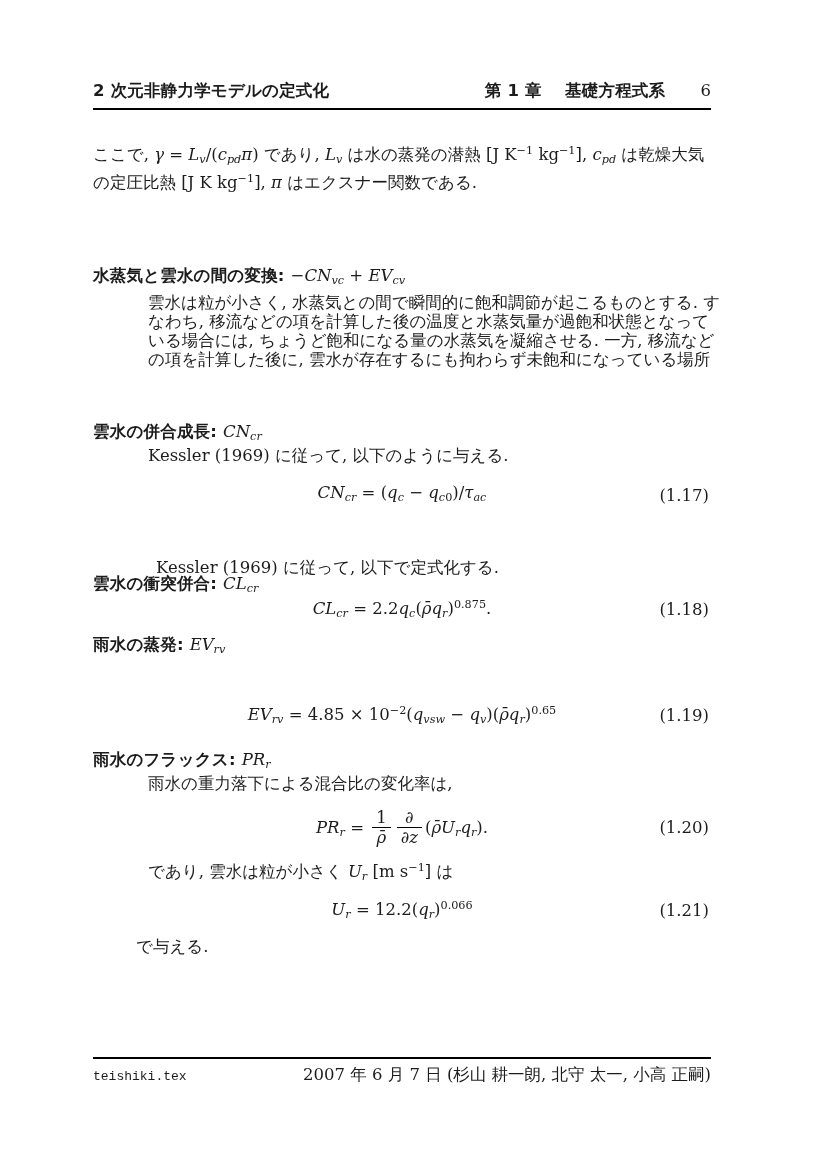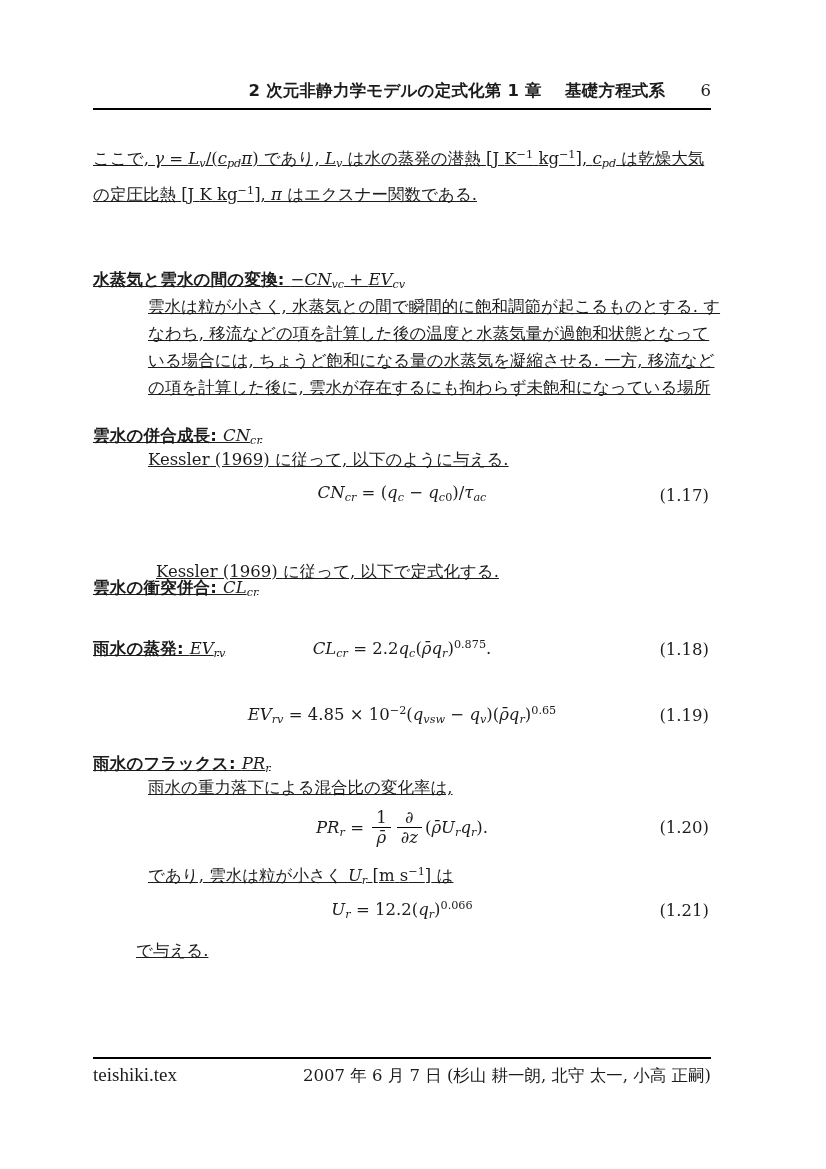--- a/index.html
+++ b/index.html
@@ -2,45 +2,45 @@
 <html><head>
 <meta charset="utf-8">
 <style>
   html,body{margin:0;padding:0;background:#ffffff;}
   .page{
     position:relative;width:826px;height:1169px;background:#ffffff;
     color:#1c1c1c;font-family:"DejaVu Serif","Liberation Serif",serif;
     font-size:16.5px;overflow:hidden;
   }
   .abs{position:absolute;}
-  .ln{line-height:27px;white-space:nowrap;text-decoration:underline;}
+  .ln{line-height:19px;white-space:nowrap;}
   .rule{height:1.6px;background:#000;}
   
-  .hdr{display:flex;justify-content:flex-end;align-items:baseline;}
+  .hdr{display:flex;justify-content:space-between;align-items:baseline;}
   .gb{font-family:"DejaVu Sans","Liberation Sans",sans-serif;font-weight:700;letter-spacing:0.2px;}
   .hsp{margin-left:18px;}
   .pgnum{margin-left:30px;font-family:"DejaVu Serif","Liberation Serif",serif;font-weight:400;}
   
   .ghead .jp{font-family:"DejaVu Sans","Liberation Sans",sans-serif;font-weight:700;letter-spacing:0.2px;}
   
   .math,.rm{font-family:"DejaVu Serif","Liberation Serif",serif;}
   .it{font-style:italic;}
   .ms{font-size:0.68em;vertical-align:-0.28em;letter-spacing:0;}
   .mp{font-size:0.68em;vertical-align:0.55em;}
   
   .frac{display:inline-block;vertical-align:-0.62em;text-align:center;margin:0 3px;line-height:1.05;}
   .frac .num{display:block;padding:0 4px 1px 4px;}
   .frac .den{display:block;border-top:1.4px solid #000;padding:1px 4px 0 4px;}
   
   .eq{text-align:center;line-height:26px;}
   .eq .eqnum{position:absolute;right:2px;top:50%;transform:translateY(-50%);font-style:normal;}
   .eq-tall{height:50px;line-height:50px;}
   
   .ftr{display:flex;justify-content:space-between;align-items:baseline;}
-  .mono{font-family:Liberation Serif, serif;font-size:19px;}
+  .mono{font-family:Liberation Mono, monospace;font-size:13px;}
 </style>
 </head>
 <body>
 
 <div class="page">
 
   <div class="abs hdr" style="left:93px;top:80px;width:618px;">
     <span class="gb">2 次元非静力学モデルの定式化</span>
     <span>
       <span class="gb">第 1 章</span>
@@ -70,21 +70,21 @@
   </div>
   <div class="abs eq" style="left:93px;top:480px;width:618px;">
     <span class="math"><span class="math"><span class="it">CN</span><span class="ms"><span class="it">cr</span></span><span> = (</span><span class="it">q</span><span class="ms"><span class="it">c</span></span><span> − </span><span class="it">q</span><span class="ms"><span class="it">c</span><span>0</span></span><span>)/</span><span class="it">τ</span><span class="ms"><span class="it">ac</span></span></span></span>
     <span class="eqnum">(1.17)</span>
   </div>
 
   <div class="abs ln ghead" style="left:93px;top:534px;width:625px;margin-top:40px;"><span class="jp">雲水の衝突併合: </span><span class="math"><span class="it">CL</span><span class="ms"><span class="it">cr</span></span></span></div>
   <div class="abs" style="left:156px;top:558px;width:570px;">
     <div class="ln"><span class="rm"><span>Kessler</span><span> (1969) </span></span><span class="jp">に従って, 以下で定式化する.</span></div>
   </div>
-  <div class="abs eq" style="left:93px;top:592px;width:618px;margin-top:40px;">
+  <div class="abs eq" style="left:93px;top:592px;width:618px;">
     <span class="math"><span class="math"><span class="it">CL</span><span class="ms"><span class="it">cr</span></span><span> = 2.2</span><span class="it">q</span><span class="ms"><span class="it">c</span></span><span>(</span><span class="it">ρ̄q</span><span class="ms"><span class="it">r</span></span><span>)</span><span class="mp"><span>0.875</span></span><span>.</span></span></span>
     <span class="eqnum">(1.18)</span>
   </div>
 
   <div class="abs ln ghead" style="left:93px;top:611px;width:625px;margin-top:24px;"><span class="jp">雨水の蒸発: </span><span class="math"><span class="it">EV</span><span class="ms"><span class="it">rv</span></span></span></div>
   <div class="abs eq" style="left:93px;top:698px;width:618px;">
     <span class="math"><span class="math"><span class="it">EV</span><span class="ms"><span class="it">rv</span></span><span> = 4.85 × 10</span><span class="mp"><span>−2</span></span><span>(</span><span class="it">q</span><span class="ms"><span class="it">vsw</span></span><span> − </span><span class="it">q</span><span class="ms"><span class="it">v</span></span><span>)(</span><span class="it">ρ̄q</span><span class="ms"><span class="it">r</span></span><span>)</span><span class="mp"><span>0.65</span></span></span></span>
     <span class="eqnum">(1.19)</span>
   </div>
 

